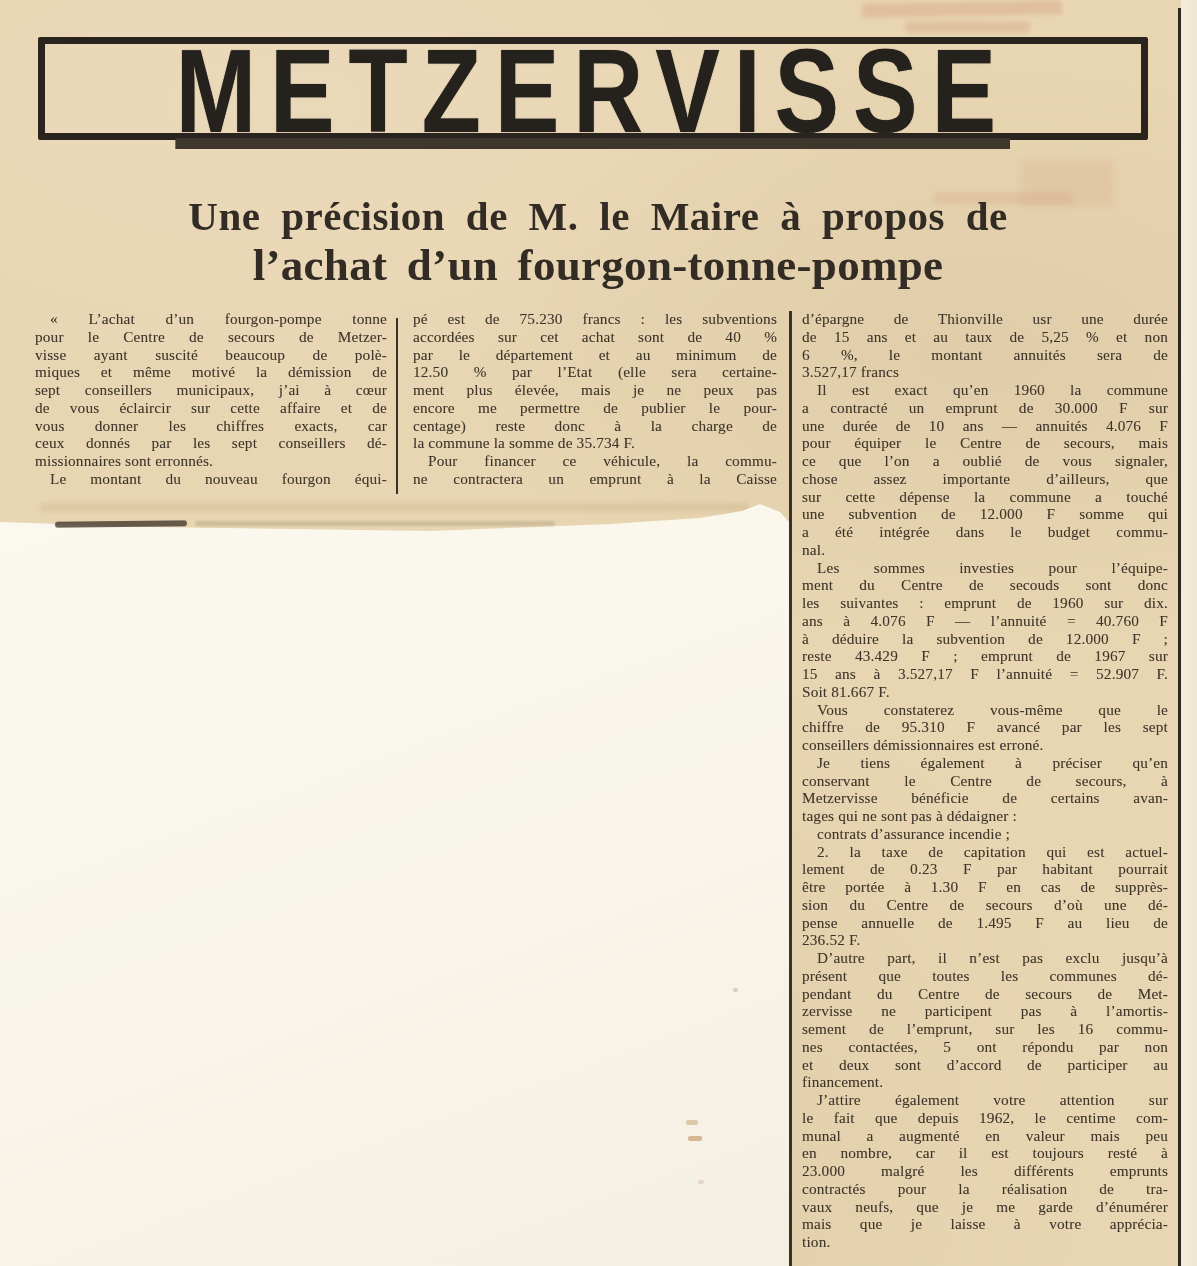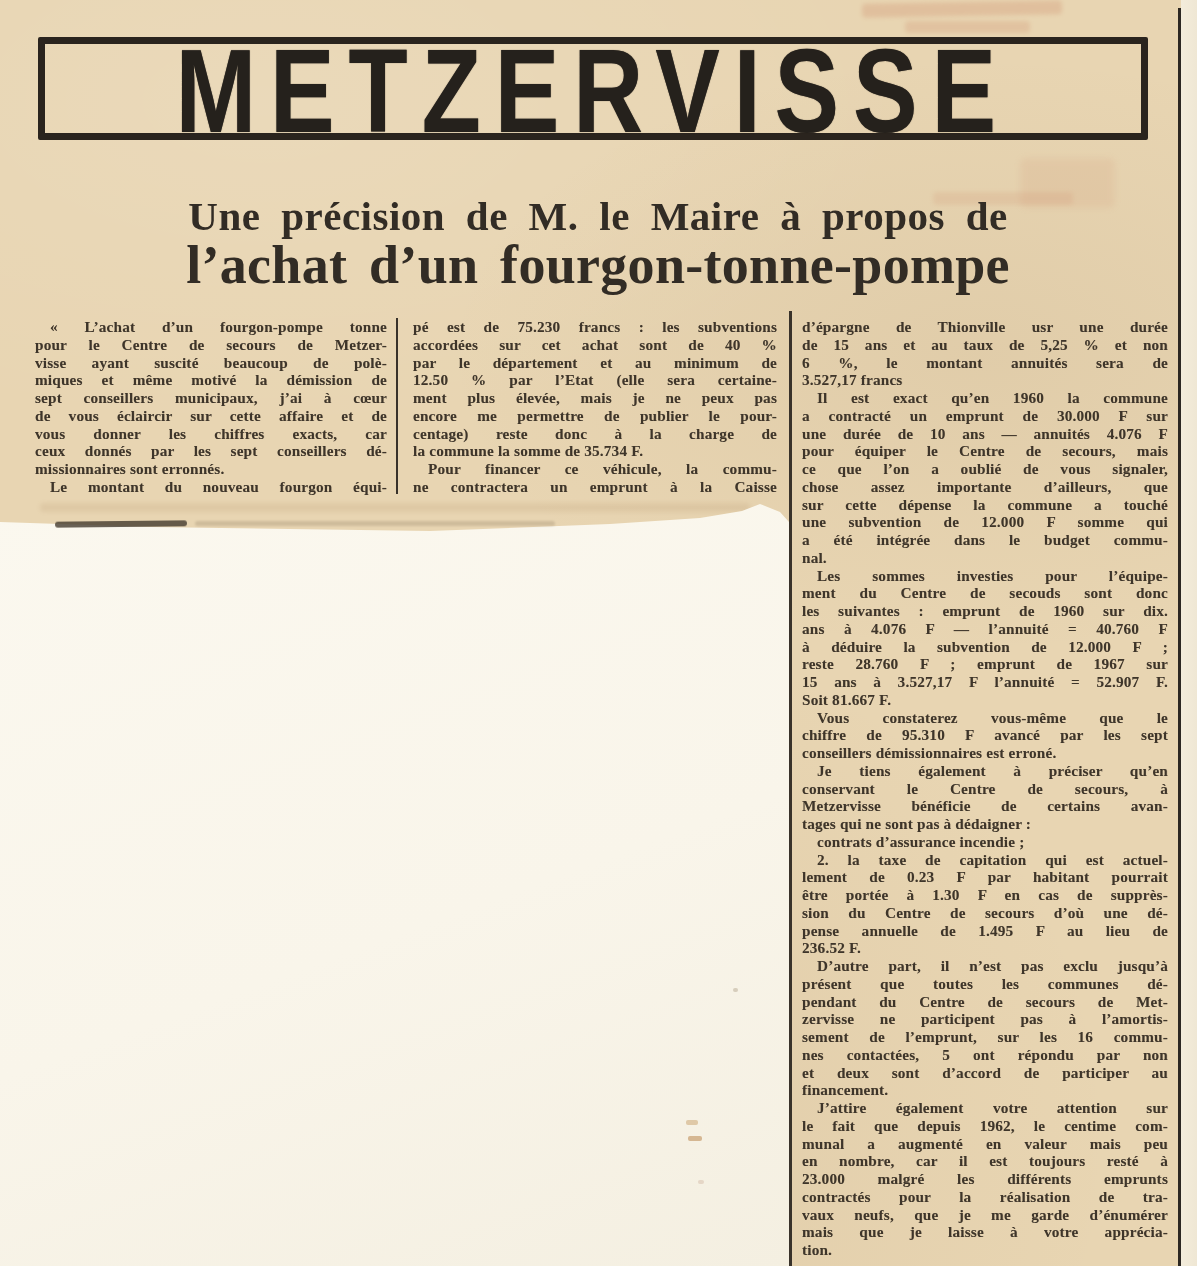--- a/index.html
+++ b/index.html
@@ -14,20 +14,21 @@
       #e8d5b2;
     font-family:"Liberation Serif", serif;
     color:#3f362c;
   }
   
   .masthead-box{
     position:absolute;left:38px;top:37px;width:1110px;height:103px;
     border:7px solid #2a241e;box-sizing:border-box;
     display:flex;align-items:center;justify-content:center;
     border-radius:2px;
+    text-decoration:underline;
   }
   .masthead-title{
     display:inline-block;
     font-family:"Liberation Sans", sans-serif;
     font-weight:bold;
     font-size:118px;
     letter-spacing:17px;
     line-height:120px;
     color:#25211c;
     transform:scaleX(.82);
@@ -39,28 +40,28 @@
   
   .headline{
     position:absolute;left:98px;top:192px;width:1000px;
     text-align:center;color:#322c25;
   }
   .headline .hl1{
     font-size:41px;font-weight:bold;letter-spacing:.5px;word-spacing:10px;
     line-height:48px;white-space:nowrap;
   }
   .headline .hl2{
-    font-size:54px;font-weight:bold;letter-spacing:.3px;word-spacing:8px;
+    font-size:45px;font-weight:bold;letter-spacing:.3px;word-spacing:8px;
     line-height:50px;white-space:nowrap;
   }
   
   .col{
-    position:absolute;top:318px;
+    position:absolute;top:310px;
     font-size:15.2px;line-height:17.75px;
-    font-weight:bold;
+    font-weight:normal;
     letter-spacing:.2px;
     color:#3e352a;
     text-shadow:.3px .3px 0 rgba(62,50,38,.25);
   }
   .col-1{left:35px;width:352px;}
   .col-2{left:413px;width:364px;}
   .col-3{left:802px;width:366px;}
   .para{margin:0;}
   .para.indent .line:first-child{text-indent:15px;}
   .line{text-align:justify;text-align-last:justify;}
@@ -162,21 +163,21 @@
         <div class="line">une subvention de 12.000 F somme qui</div>
         <div class="line">a été intégrée dans le budget commu-</div>
         <div class="line endline">nal.</div>
       </div>
       <div class="para indent">
         <div class="line">Les sommes investies pour l’équipe-</div>
         <div class="line">ment du Centre de secouds sont donc</div>
         <div class="line">les suivantes : emprunt de 1960 sur dix.</div>
         <div class="line">ans à 4.076 F — l’annuité = 40.760 F</div>
         <div class="line">à déduire la subvention de 12.000 F ;</div>
-        <div class="line">reste 28.760 F ; emprunt de 1967 sur</div>
+        <div class="line">reste 43.429 F ; emprunt de 1967 sur</div>
         <div class="line">15 ans à 3.527,17 F l’annuité = 52.907 F.</div>
         <div class="line endline">Soit 81.667 F.</div>
       </div>
       <div class="para indent">
         <div class="line">Vous constaterez vous-même que le</div>
         <div class="line">chiffre de 95.310 F avancé par les sept</div>
         <div class="line endline">conseillers démissionnaires est erroné.</div>
       </div>
       <div class="para indent">
         <div class="line">Je tiens également à préciser qu’en</div>

